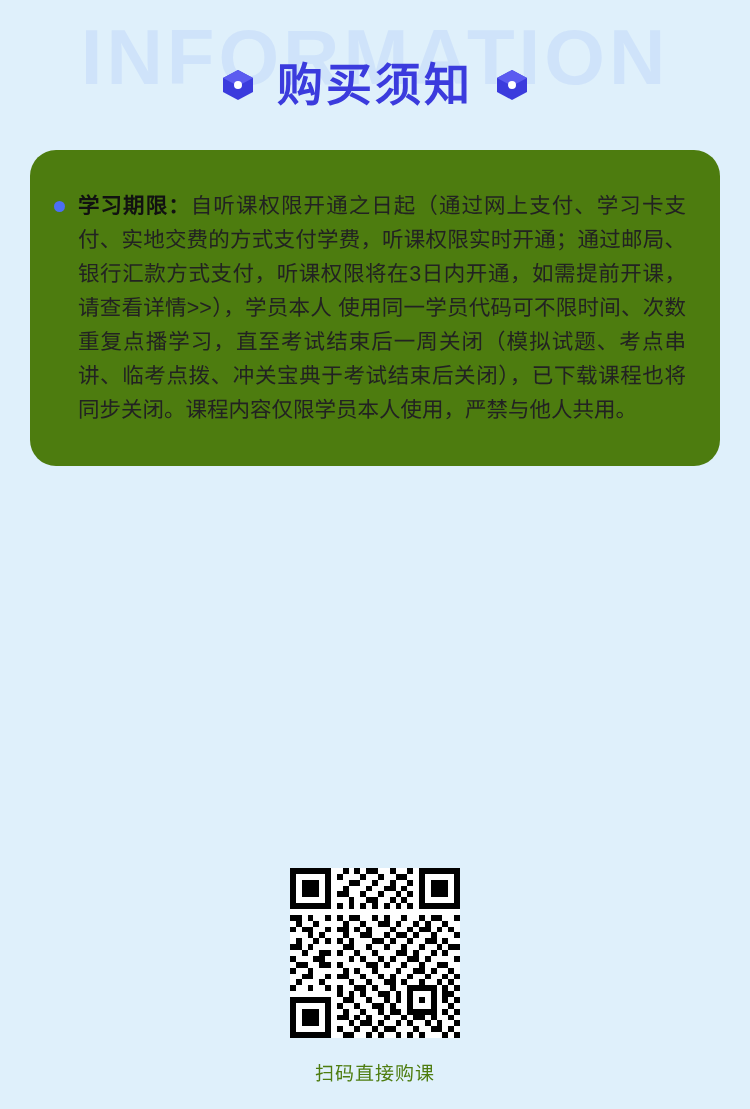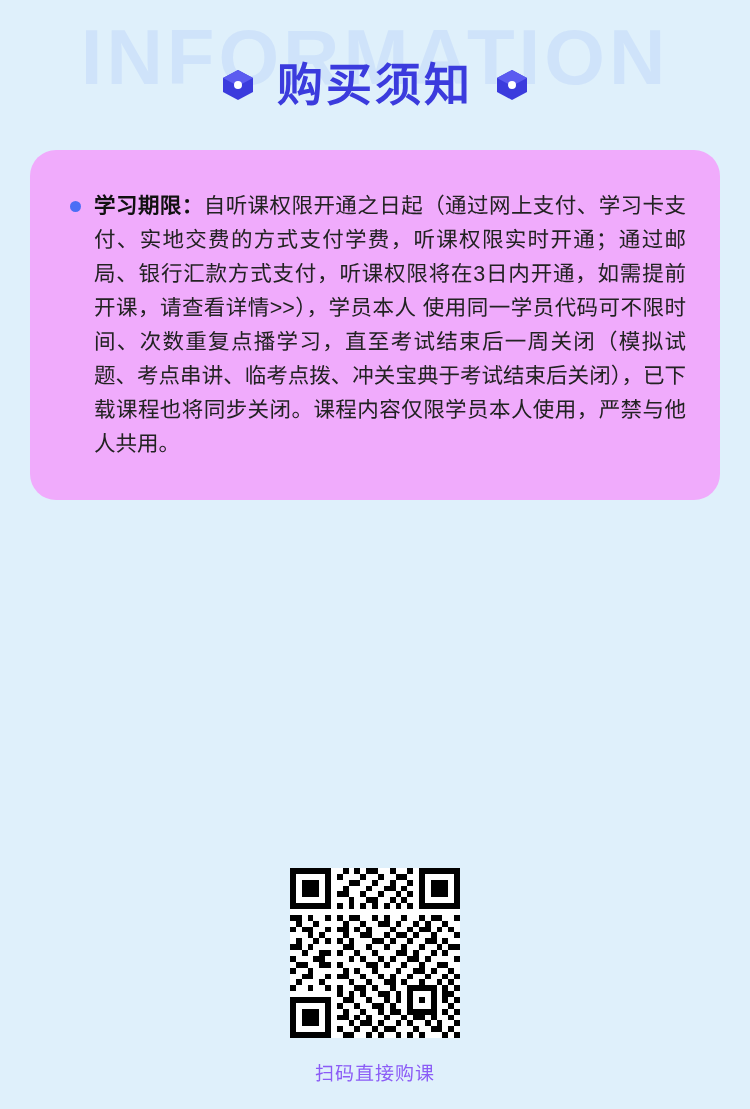--- a/index.html
+++ b/index.html
@@ -60,24 +60,24 @@
     line-height: 1;
     font-family: "Liberation Sans", "DejaVu Sans", sans-serif;
   }
 
   
   .card {
     position: absolute;
     top: 150px;
     left: 30px;
     width: 690px;
-    background: #f0abfc;
+    background: #4d7c0f;
     border-radius: 26px;
     box-sizing: border-box;
-    padding: 40px 34px 34px 38px;
+    padding: 40px 34px 34px 22px;
   }
   .item {
     position: relative;
     padding-left: 26px;
     margin-bottom: 28px;
   }
   .item:last-child { margin-bottom: 4px; }
   .bullet {
     position: absolute;
     left: 2px;
@@ -110,21 +110,21 @@
   }
   .qr {
     display: inline-block;
     width: 170px;
     height: 170px;
     background: #ffffff;
   }
   .qr-caption {
     margin-top: 16px;
     font-size: 19px;
-    color: #8b5cf6;
+    color: #4d7c0f;
     letter-spacing: 1px;
   }
 </style>
 </head>
 <body>
 
 <div class="header">
   <div class="watermark">INFORMATION</div>
   <div class="title-row">
     <span class="cube">

